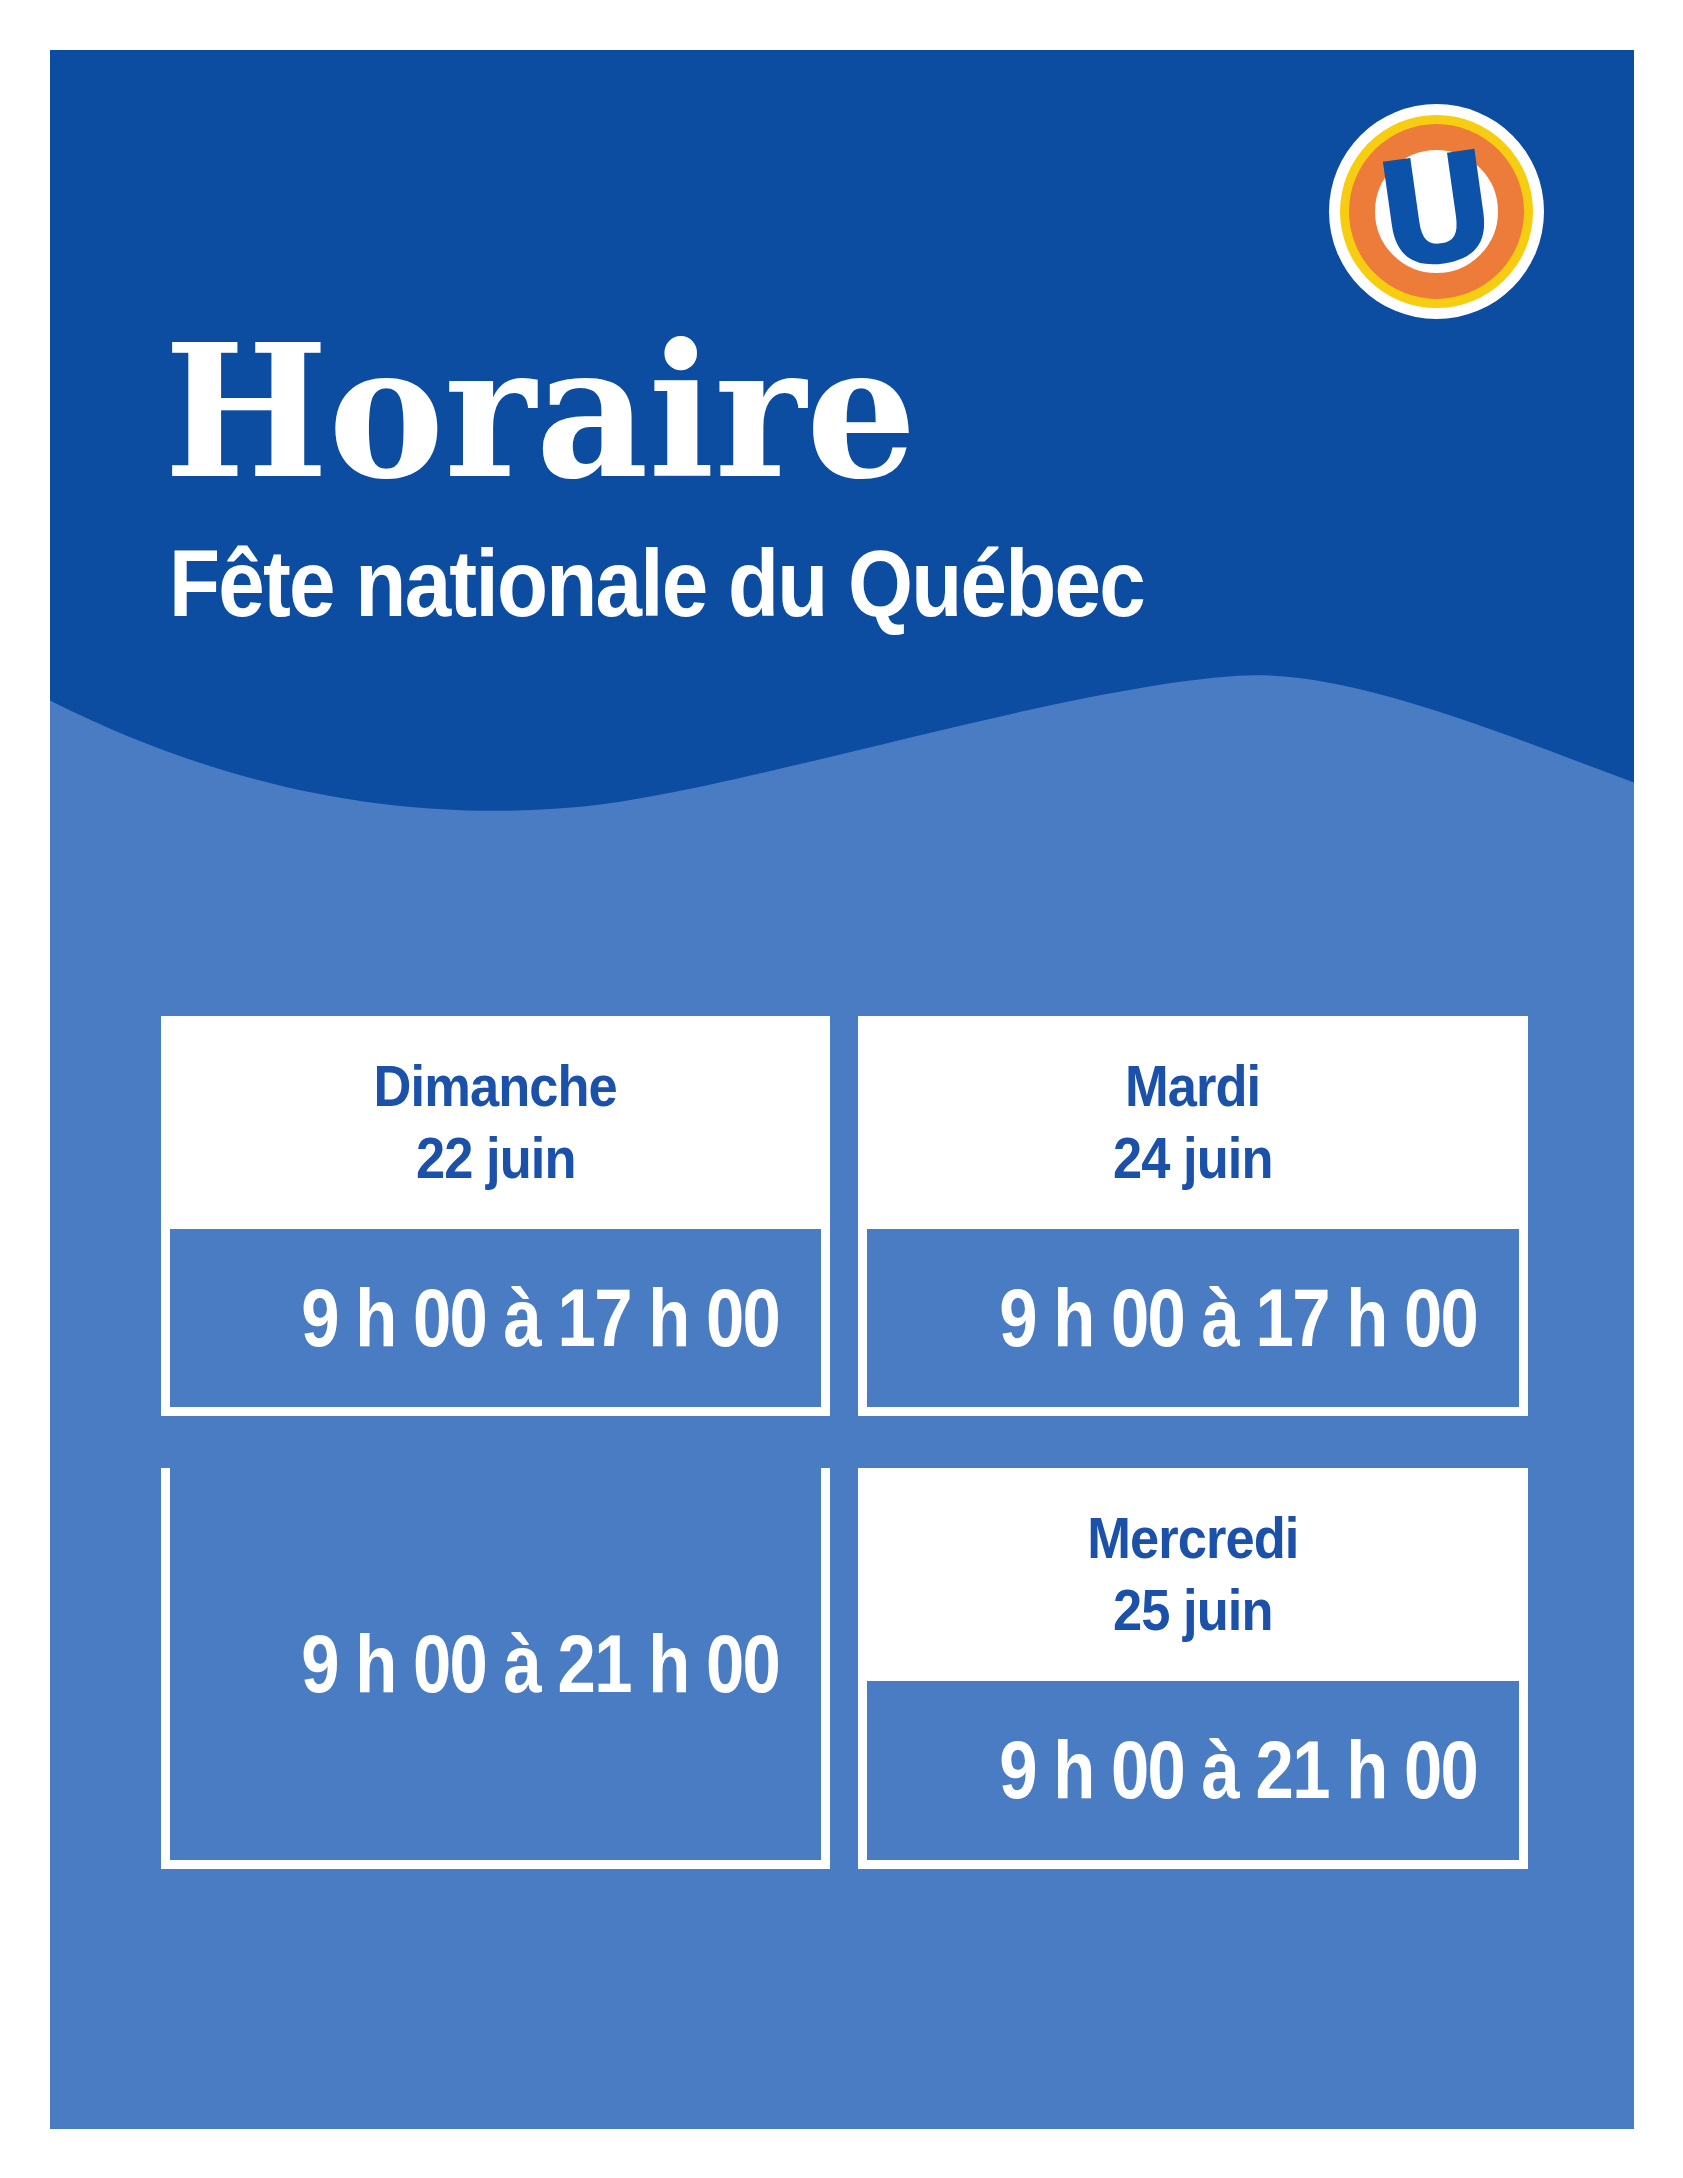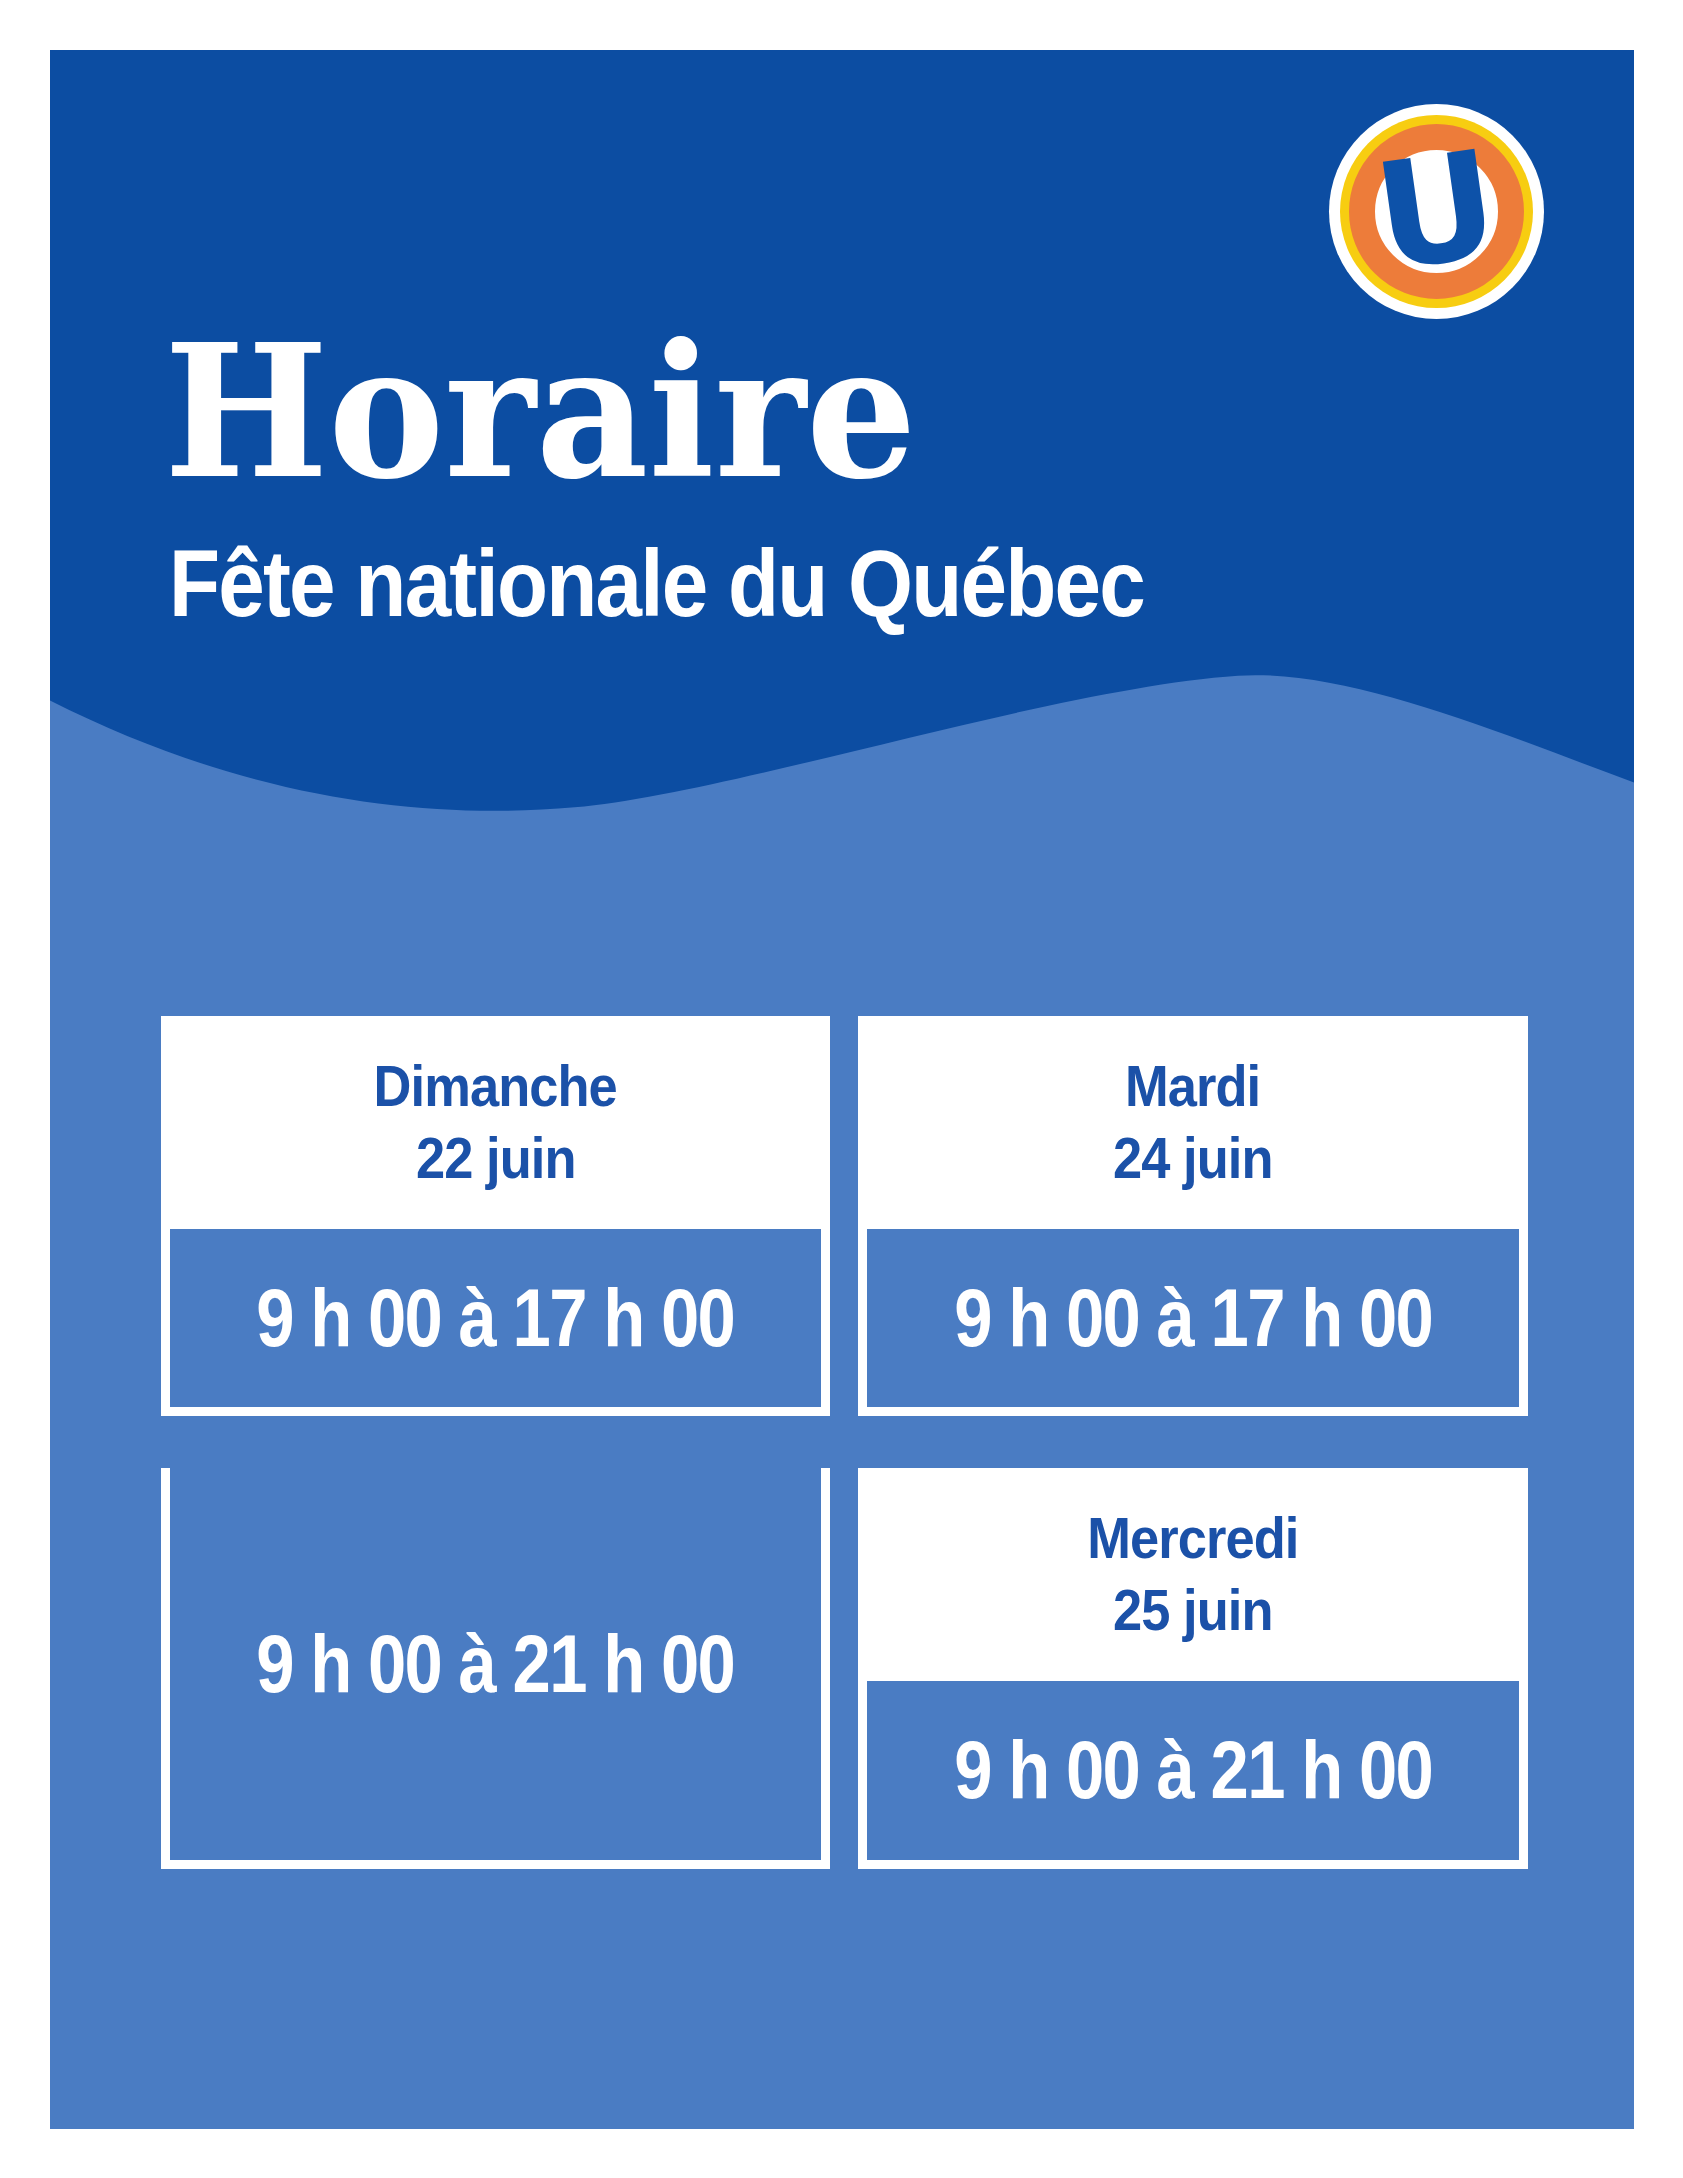--- a/index.html
+++ b/index.html
@@ -106,21 +106,21 @@
     line-height:1.25;
     letter-spacing:-1px;
   }
   .day-area .line{transform:scaleX(0.92);white-space:nowrap;}
   .hours-box{
     flex:1;
     margin:0 9px 9px 9px;
     background:var(--light-blue);
     display:flex;
     align-items:center;
-    justify-content:center;
+    justify-content:flex-end;
   }
   .hours-text{
     color:var(--white);
     font-weight:700;
     font-size:81px;
     letter-spacing:-2px;
     transform:scaleX(0.85);
     white-space:nowrap;
   }
 </style>

